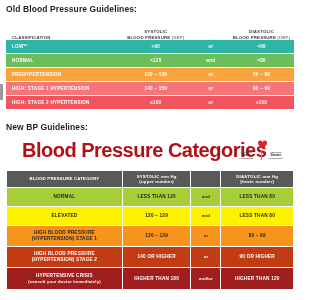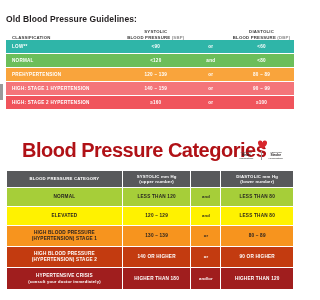--- a/index.html
+++ b/index.html
@@ -9,21 +9,21 @@
     font-family:"Liberation Sans","DejaVu Sans",sans-serif;
     -webkit-font-smoothing:antialiased;
   }
   .page{position:relative;width:300px;height:300px;box-sizing:border-box;}
 
   
   .sec-heading{
     font-size:8.5px;font-weight:bold;color:#231f20;
     letter-spacing:.1px;
   }
-  #old-heading{position:absolute;left:6px;top:14px;}
+  #old-heading{position:absolute;left:6px;top:4px;}
   #new-heading{position:absolute;left:6px;top:122px;}
 
   
   #old-table{position:absolute;left:6px;top:24px;width:288px;}
   .old-head{display:flex;align-items:flex-end;height:16px;}
   .old-head .cell{
     font-size:4.3px;font-weight:bold;color:#3b3b3b;
     letter-spacing:.2px;line-height:5.4px;text-align:center;
   }
   .old-head .cell.left{text-align:left;padding-left:6px;}
@@ -151,20 +151,21 @@
           <div class="cell left c-class">HIGH: STAGE 2 HYPERTENSION</div>
           <div class="cell c-sys">≥160</div>
           <div class="cell c-op">or</div>
           <div class="cell c-dia">≥100</div>
         </div>
       </div>
   </div>
 
   <div class="left-tab"></div>
 
+  <div class="sec-heading" id="new-heading">New BP Guidelines:</div>
 
   <div id="new-title">Blood Pressure Categories</div>
 
   <div id="aha-logo">
     <svg class="heart" viewBox="0 0 32 30">
       <path d="M16 29 C4 20 0 13 0 8 A8 8 0 0 1 16 6 A8 8 0 0 1 32 8 C32 13 28 20 16 29 Z" fill="#d8262c"></path>
     </svg>
     <div class="marks">
       <div class="mark">
         <div>American</div>

